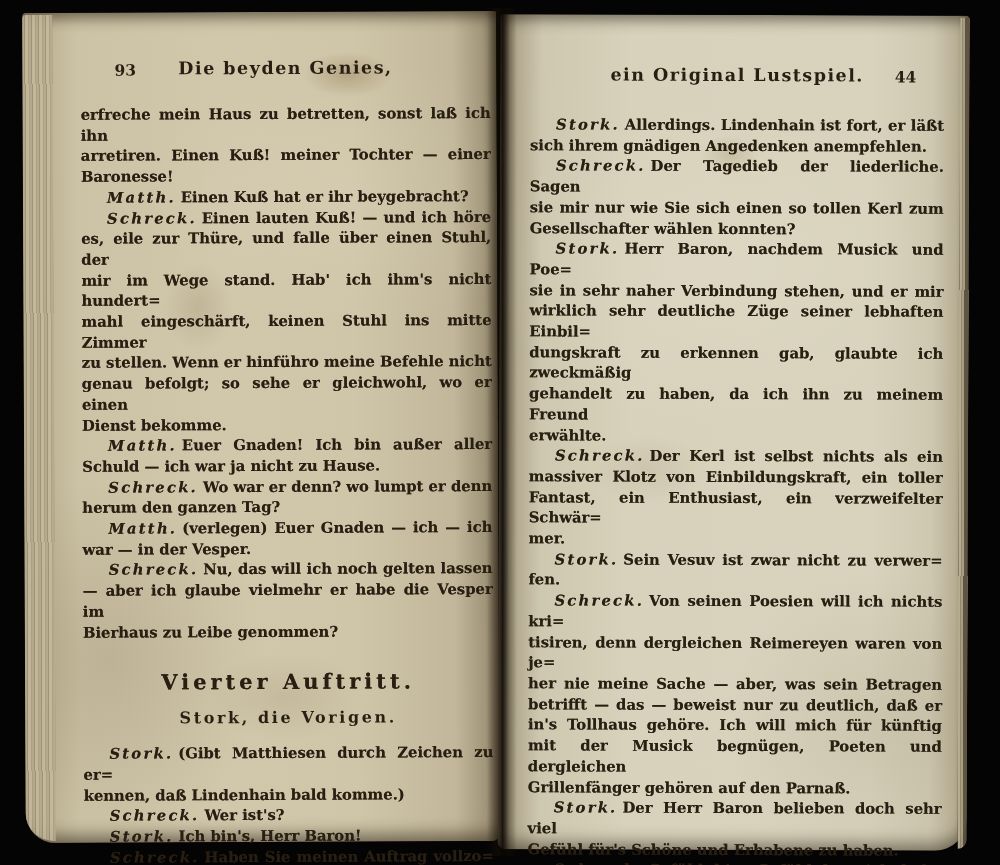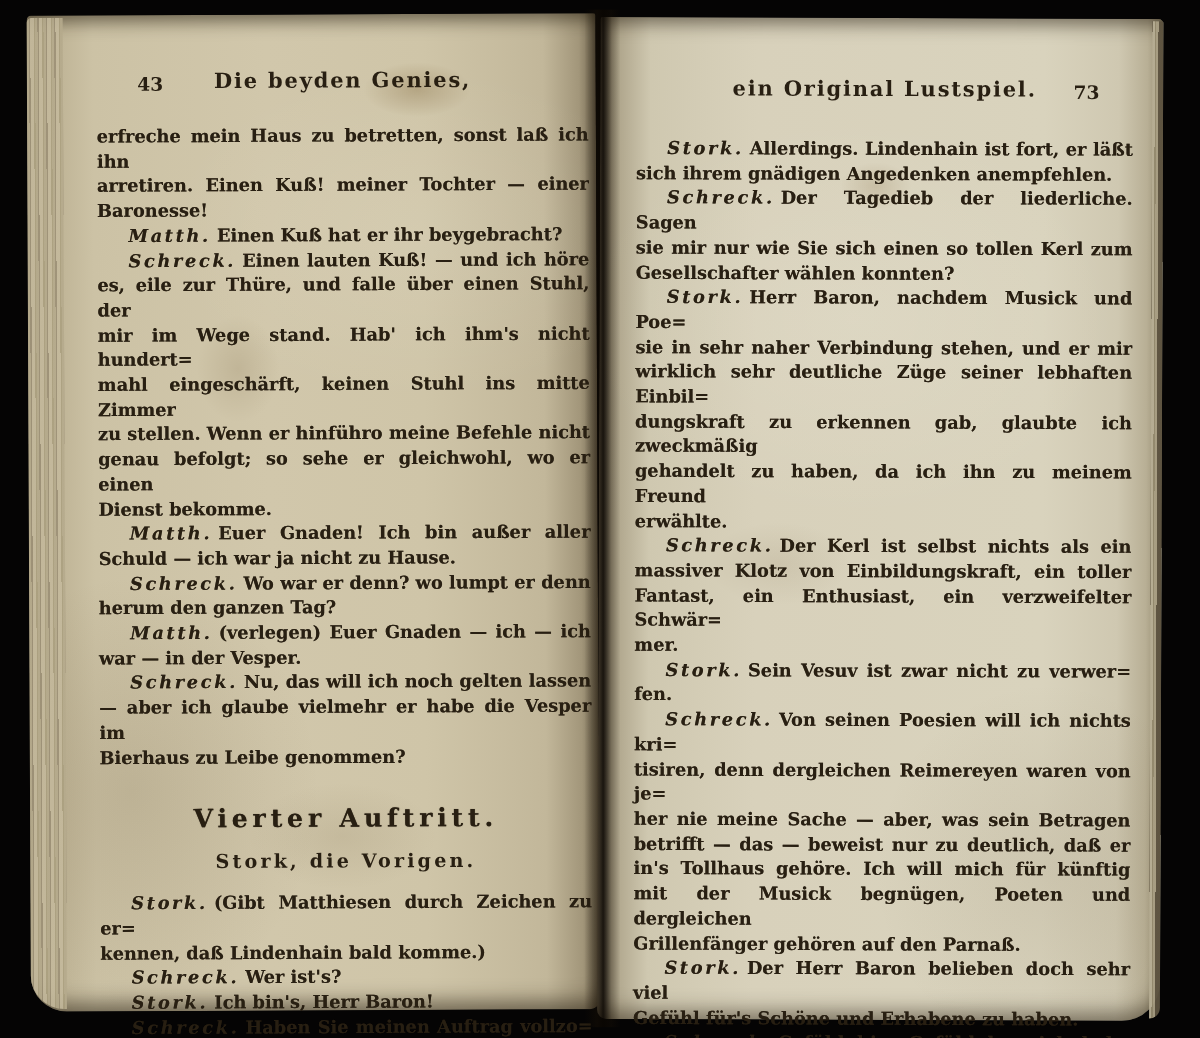--- a/index.html
+++ b/index.html
@@ -95,21 +95,21 @@
 <body>
 
 <div class="book">
 
   <div class="page page-left">
     <div class="left-edges"></div>
     <div class="stain s1"></div>
     <div class="stain s2"></div>
     <div class="stain s3"></div>
     <div class="page-header">
-      <span class="page-num">43</span>
+      <span class="page-num">93</span>
       <span class="running-title">Die beyden Genies,</span>
     </div>
     <div class="page-body" id="left-page-body">
         <div class="line">erfreche mein Haus zu betretten, sonst laß ich ihn</div>
         <div class="line">arretiren.  Einen Kuß! meiner Tochter — einer</div>
         <div class="line end">Baronesse!</div>
         <div class="line end sp"><span class="speaker">Matth.</span>Einen Kuß hat er ihr beygebracht?</div>
         <div class="line sp"><span class="speaker">Schreck.</span>Einen lauten Kuß! — und ich höre</div>
         <div class="line">es, eile zur Thüre, und falle über einen Stuhl, der</div>
         <div class="line">mir im Wege stand.  Hab' ich ihm's nicht hundert=</div>
@@ -135,21 +135,21 @@
         <div class="line sp"><span class="speaker">Schreck.</span>Haben Sie meinen Auftrag vollzo=</div>
       </div>
   </div>
 
   <div class="page page-right">
     <div class="right-edges"></div>
     <div class="stain s4"></div>
     <div class="stain s5"></div>
     <div class="page-header">
       <span class="running-title">ein Original Lustspiel.</span>
-      <span class="page-num">73</span>
+      <span class="page-num">44</span>
     </div>
     <div class="page-body" id="right-page-body">
         <div class="line sp"><span class="speaker">Stork.</span>Allerdings. Lindenhain ist fort, er läßt</div>
         <div class="line end">sich ihrem gnädigen Angedenken anempfehlen.</div>
         <div class="line sp"><span class="speaker">Schreck.</span>Der Tagedieb der liederliche.  Sagen</div>
         <div class="line">sie mir nur wie Sie sich einen so tollen Kerl zum</div>
         <div class="line end">Gesellschafter wählen konnten?</div>
         <div class="line sp"><span class="speaker">Stork.</span>Herr Baron, nachdem Musick und Poe=</div>
         <div class="line">sie in sehr naher Verbindung stehen, und er mir</div>
         <div class="line">wirklich sehr deutliche Züge seiner lebhaften Einbil=</div>

